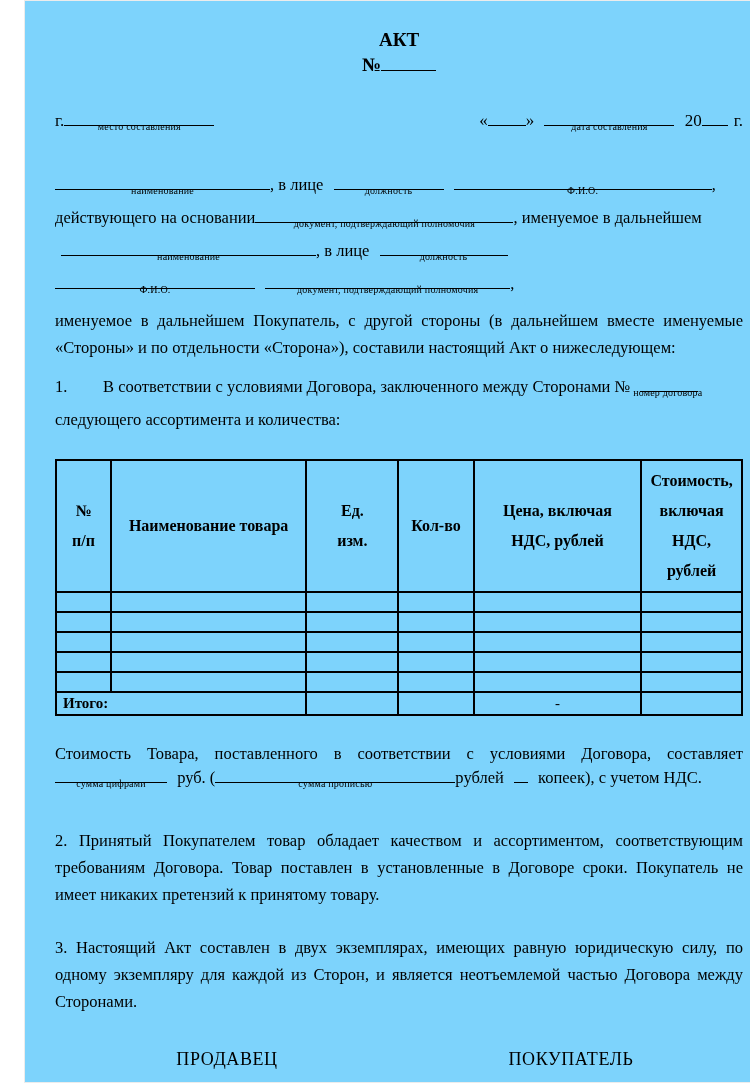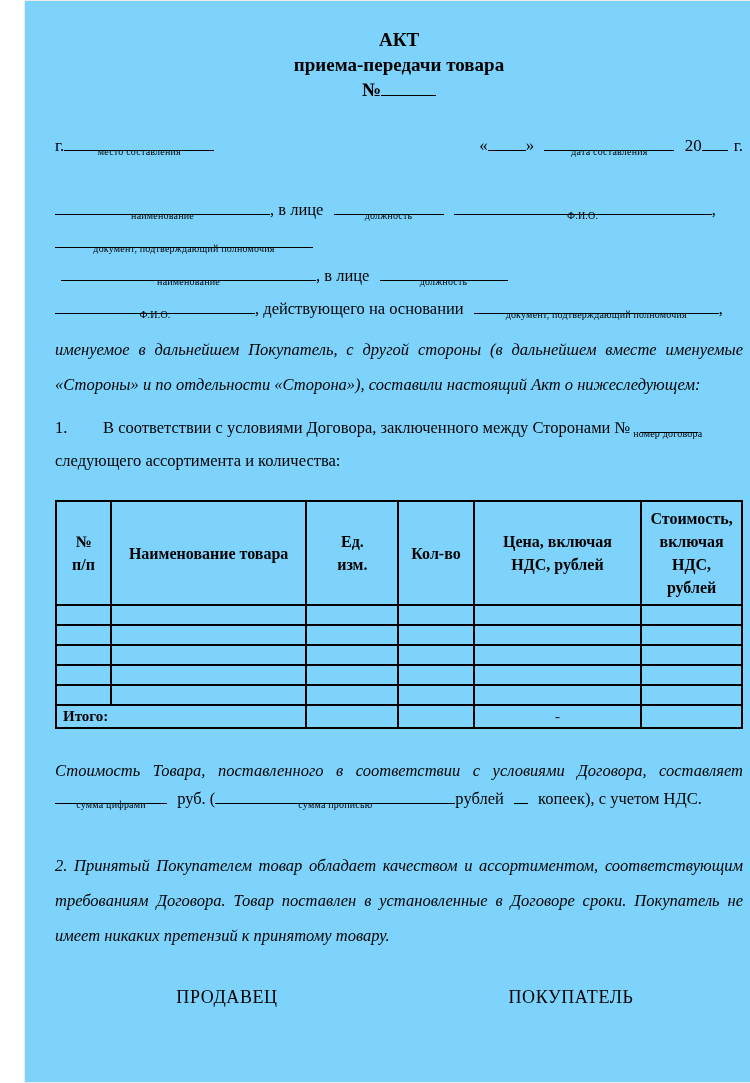--- a/index.html
+++ b/index.html
@@ -10,30 +10,30 @@
   .title-block { text-align:center; font-weight:bold; font-size:19px; line-height:25px; margin-top:10px; }
   .bl { display:inline-block; border-bottom:1.5px solid #000; height:15px; position:relative; vertical-align:baseline; }
   .lb { position:absolute; top:10px; left:50%; transform:translateX(-50%); font-size:10px; font-weight:normal; white-space:nowrap; line-height:1.1; letter-spacing:0.2px; }
   .lb-right { left:auto; right:-4px; transform:none; }
   .gl { margin-left:6px; }
 
   .meta-row { display:flex; justify-content:space-between; margin-top:34px; font-size:17px; height:42px; }
 
   .fline { white-space:nowrap; font-size:16.5px; height:33px; }
   .intro { margin-top:22px; }
-  .just { font-size:16.5px; line-height:35px; text-align:justify;font-style:italic; }
+  .just { font-size:16.5px; line-height:27px; text-align:justify; }
   .stretch { text-align:justify; text-align-last:justify; }
 
   .clause1 { margin-top:16px; }
   .cl-num { display:inline-block; width:48px; }
   .ws { word-spacing:3px; }
 
   table.goods { width:100%; border-collapse:collapse; margin-top:16px; }
   table.goods th, table.goods td { border:2px solid #000; }
-  table.goods th { font-size:16px; font-weight:bold; text-align:center; vertical-align:middle; padding:5px 2px; white-space:pre-line; line-height:23px; }
+  table.goods th { font-size:16px; font-weight:bold; text-align:center; vertical-align:middle; padding:5px 2px; white-space:pre-line; line-height:30px; }
   table.goods td { height:20px; font-size:15px; }
   td.total-cell { font-weight:bold; font-size:16.5px; text-align:left; padding:2px 0 2px 6px; height:24px; }
   td.center { text-align:center; }
 
   .cost { margin-top:24px; }
   .cost-line2 { margin-top:1px; }
 
   .para { margin-top:26px; }
 
   .sig-row { display:flex; margin-top:34px; }
@@ -45,21 +45,20 @@
   .w130{width:130px}.w150{width:150px}.w200{width:200px}.w215{width:215px}.w240{width:240px}
   .w245{width:245px}.w255{width:255px}.w258{width:258px}
 </style>
 </head>
 <body style="color: rgb(0, 0, 0); background: rgb(255, 255, 255);">
 
 <div class="page">
 
   <div class="title-block">
     <div>АКТ</div>
-    <div>приема-передачи товара</div>
     <div>
       <span>№</span><span class="bl w55"></span>
     </div>
   </div>
 
   <div class="meta-row">
     <div>
       <span>г.</span><span class="bl w150"><span class="lb">место составления</span></span>
     </div>
     <div>
@@ -69,28 +68,28 @@
     </div>
   </div>
 
   <div class="intro">
     <div class="fline">
       <span class="bl w215"><span class="lb">наименование</span></span><span>, в лице</span>
       <span class="bl w110 gl"><span class="lb">должность</span></span>
       <span class="bl w258 gl"><span class="lb">Ф.И.О.</span></span><span>,</span>
     </div>
     <div class="fline">
-      <span class="bl w258"><span class="lb">документ, подтверждающий полномочия</span></span>
+      <span>действующего на основании</span><span class="bl w258"><span class="lb">документ, подтверждающий полномочия</span></span><span>, именуемое в дальнейшем</span>
     </div>
     <div class="fline">
       <span class="bl w255 gl"><span class="lb">наименование</span></span><span>, в лице</span>
       <span class="bl w128 gl"><span class="lb">должность</span></span>
     </div>
     <div class="fline">
-      <span class="bl w200"><span class="lb">Ф.И.О.</span></span><span>, действующего на основании</span>
+      <span class="bl w200"><span class="lb">Ф.И.О.</span></span>
       <span class="bl w245 gl"><span class="lb">документ, подтверждающий полномочия</span></span><span>,</span>
     </div>
     <div class="just">именуемое в дальнейшем Покупатель, с другой стороны (в дальнейшем вместе именуемые «Стороны» и по отдельности «Сторона»), составили настоящий Акт о нижеследующем:</div>
   </div>
 
   <div class="clause1">
     <div class="fline">
       <span class="cl-num">1.</span><span>В соответствии с условиями Договора, заключенного между Сторонами №</span>
       <span class="bl w58 gl"><span class="lb lb-right">номер договора</span></span>
     </div>
@@ -182,20 +181,21 @@
     <div class="fline cost-line2">
       <span class="bl w112"><span class="lb">сумма цифрами</span></span>
       <span class="gl">руб. (</span><span class="bl w240"><span class="lb">сумма прописью</span></span><span>рублей</span>
       <span class="bl w14 gl"></span>
       <span class="gl">копеек), с учетом НДС.</span>
     </div>
   </div>
 
   <div class="just para">2. Принятый Покупателем товар обладает качеством и ассортиментом, соответствующим требованиям Договора. Товар поставлен в установленные в Договоре сроки. Покупатель не имеет никаких претензий к принятому товару.</div>
 
+  <div class="just para">3. Настоящий Акт составлен в двух экземплярах, имеющих равную юридическую силу, по одному экземпляру для каждой из Сторон, и является неотъемлемой частью Договора между Сторонами.</div>
 
   <div class="sig-row">
     <div class="sig-col">
       <div class="sig-title">ПРОДАВЕЦ</div>
 
     </div>
     <div class="sig-col">
       <div class="sig-title">ПОКУПАТЕЛЬ</div>
 
     </div>

